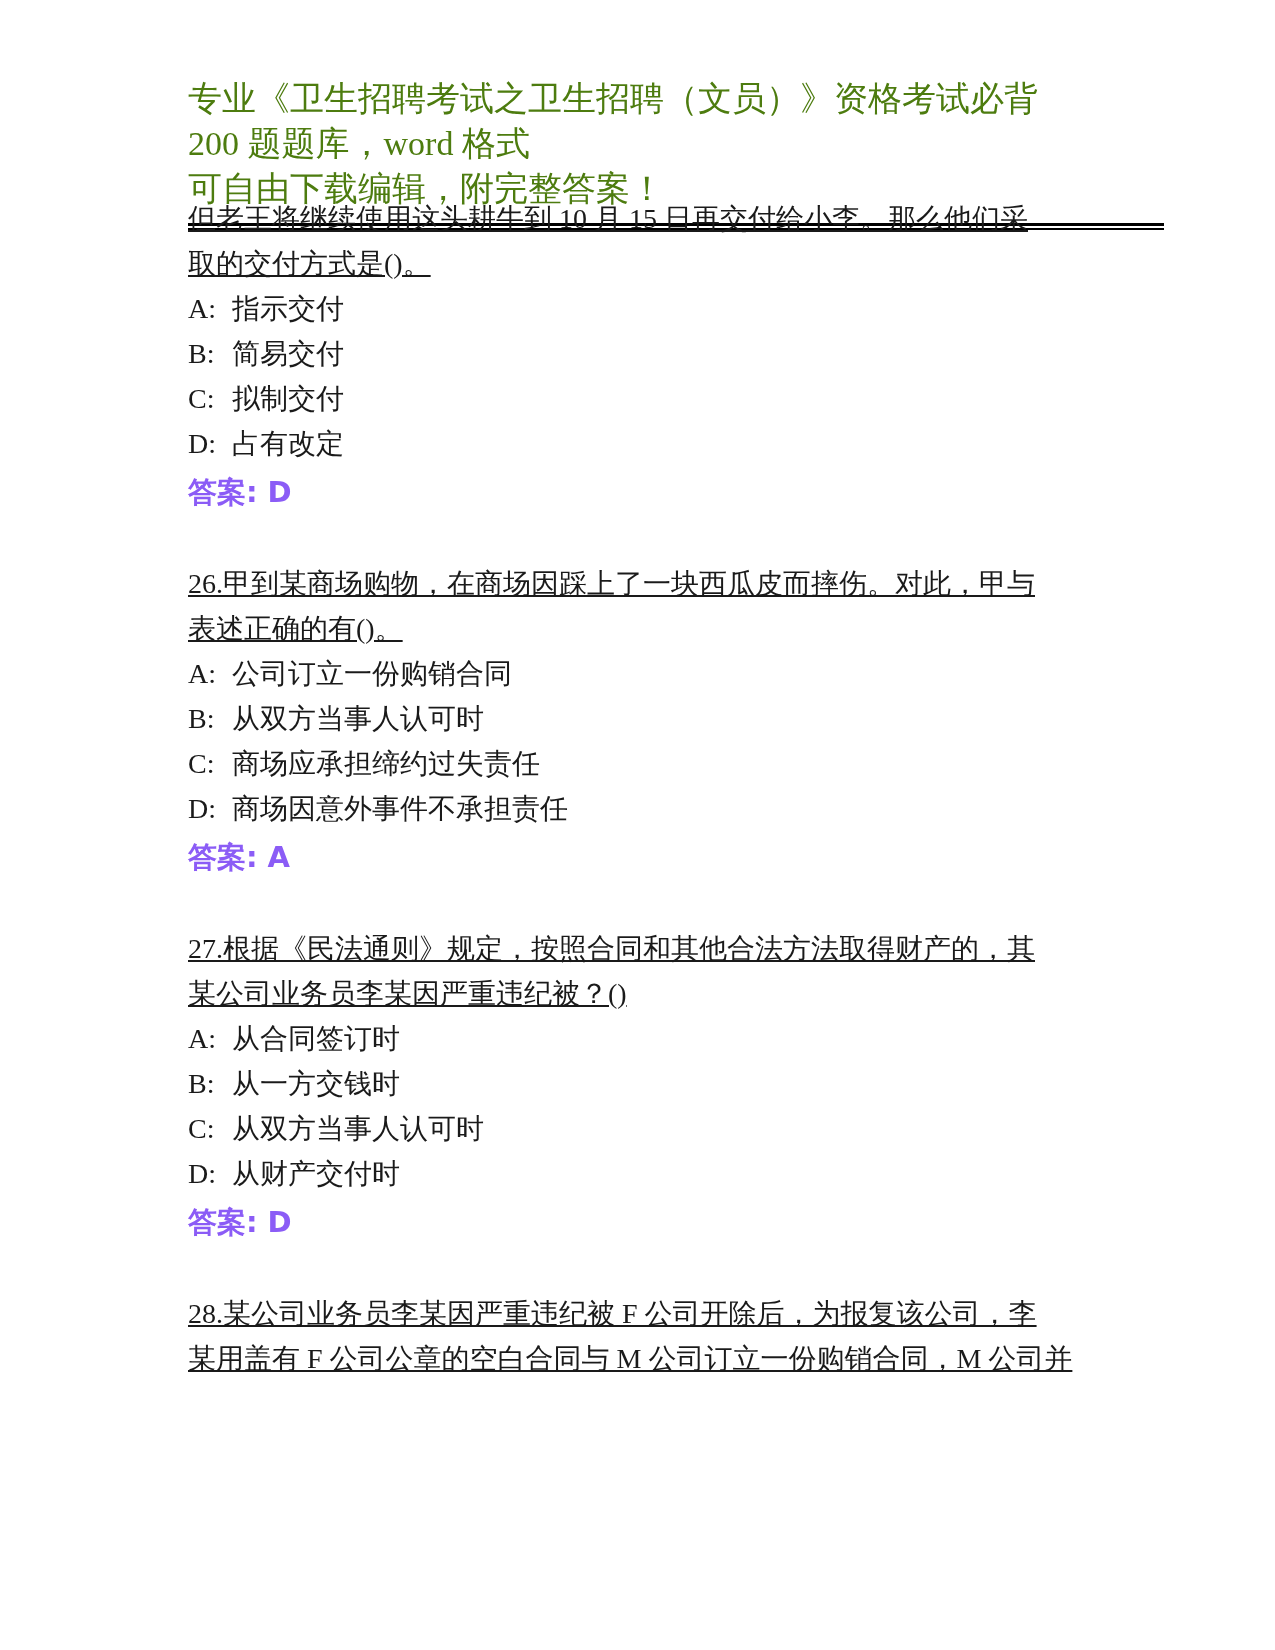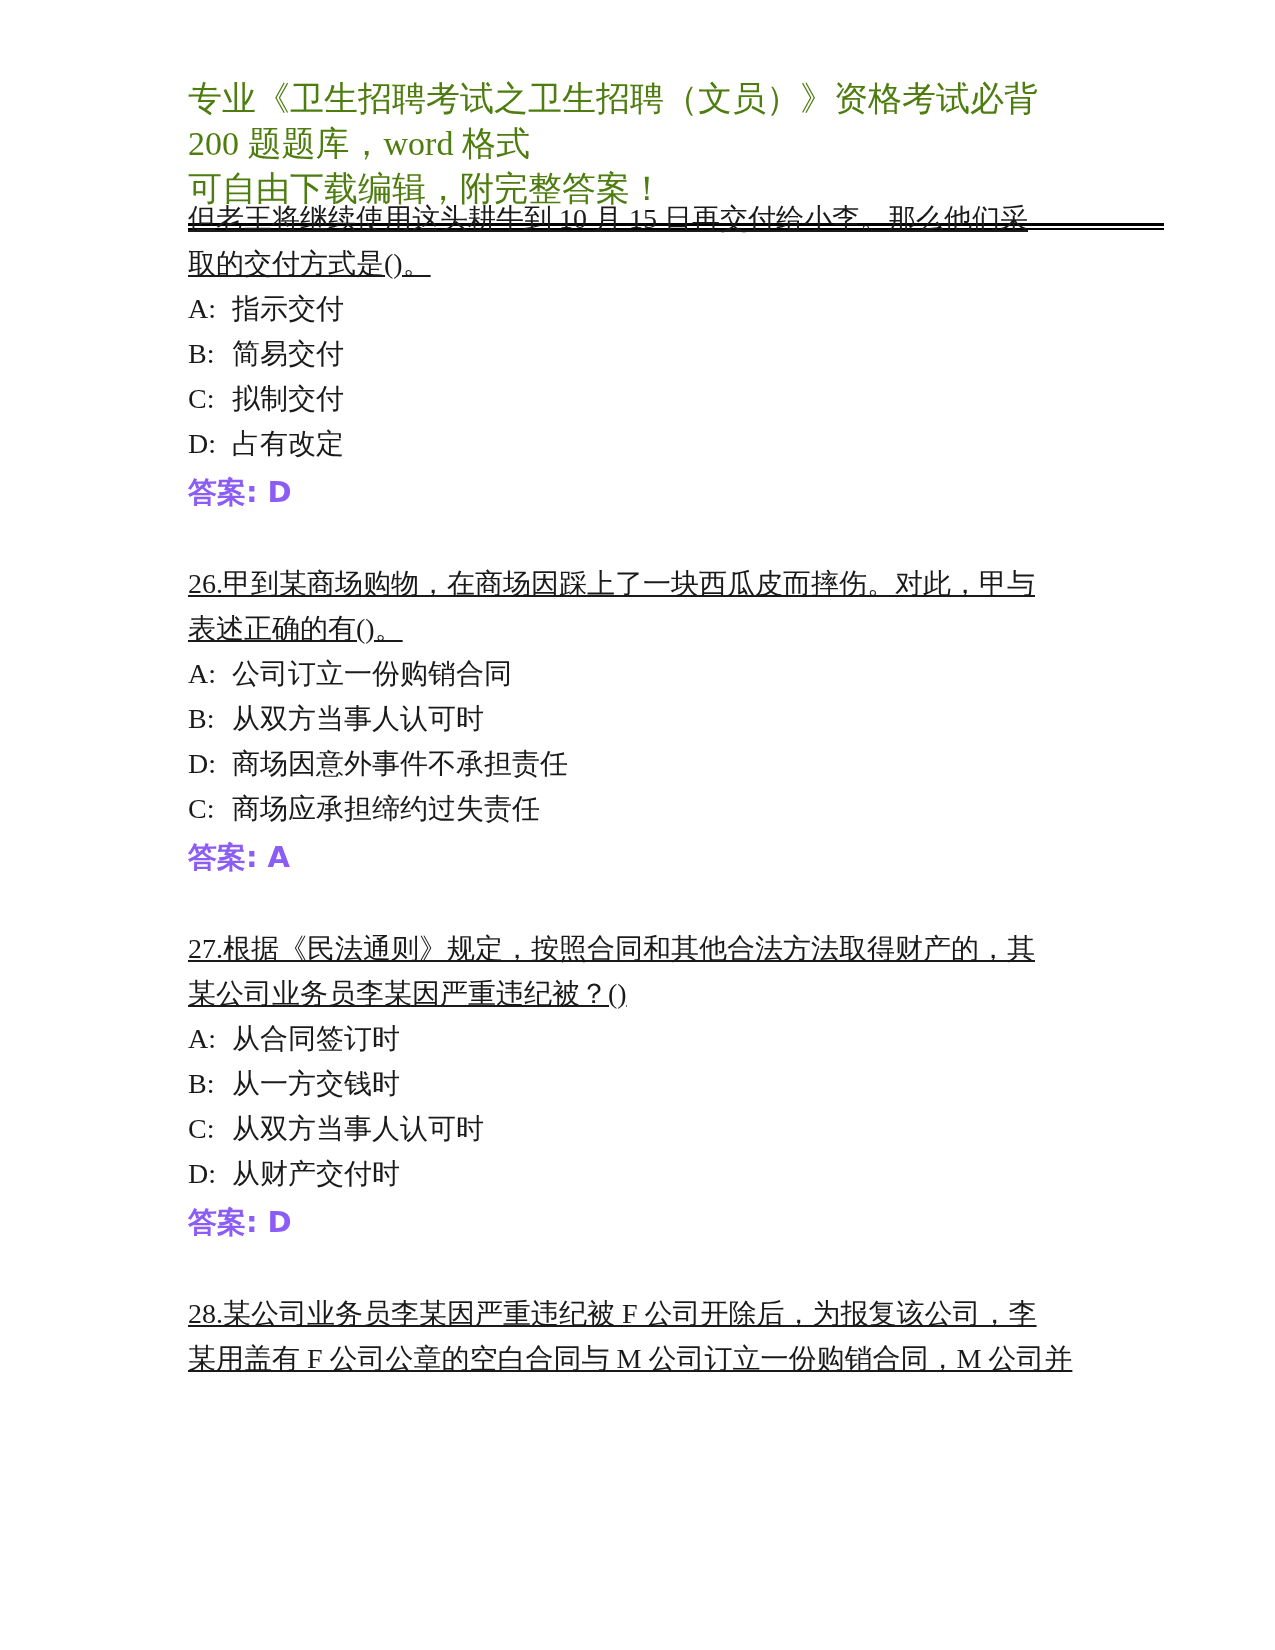--- a/index.html
+++ b/index.html
@@ -96,24 +96,24 @@
           <div class="q-line">表述正确的有()。</div>
         </div>
     <div class="options">
           <div class="option">
     <span class="opt-label">A:</span><span class="opt-text">公司订立一份购销合同</span>
   </div>
           <div class="option">
     <span class="opt-label">B:</span><span class="opt-text">从双方当事人认可时</span>
   </div>
           <div class="option">
-    <span class="opt-label">D:</span><span class="opt-text">商场因意外事件不承担责任</span>
+    <span class="opt-label">C:</span><span class="opt-text">商场应承担缔约过失责任</span>
   </div>
           <div class="option">
-    <span class="opt-label">C:</span><span class="opt-text">商场应承担缔约过失责任</span>
+    <span class="opt-label">D:</span><span class="opt-text">商场因意外事件不承担责任</span>
   </div>
         </div>
     <div class="answer-line">
       <span class="answer-label">答案:</span><span class="answer-value">A</span>
     </div>
   </section>
       <section class="question-block">
     <div class="q-lines">
           <div class="q-line">27.根据《民法通则》规定，按照合同和其他合法方法取得财产的，其</div>
           <div class="q-line">某公司业务员李某因严重违纪被？()</div>

